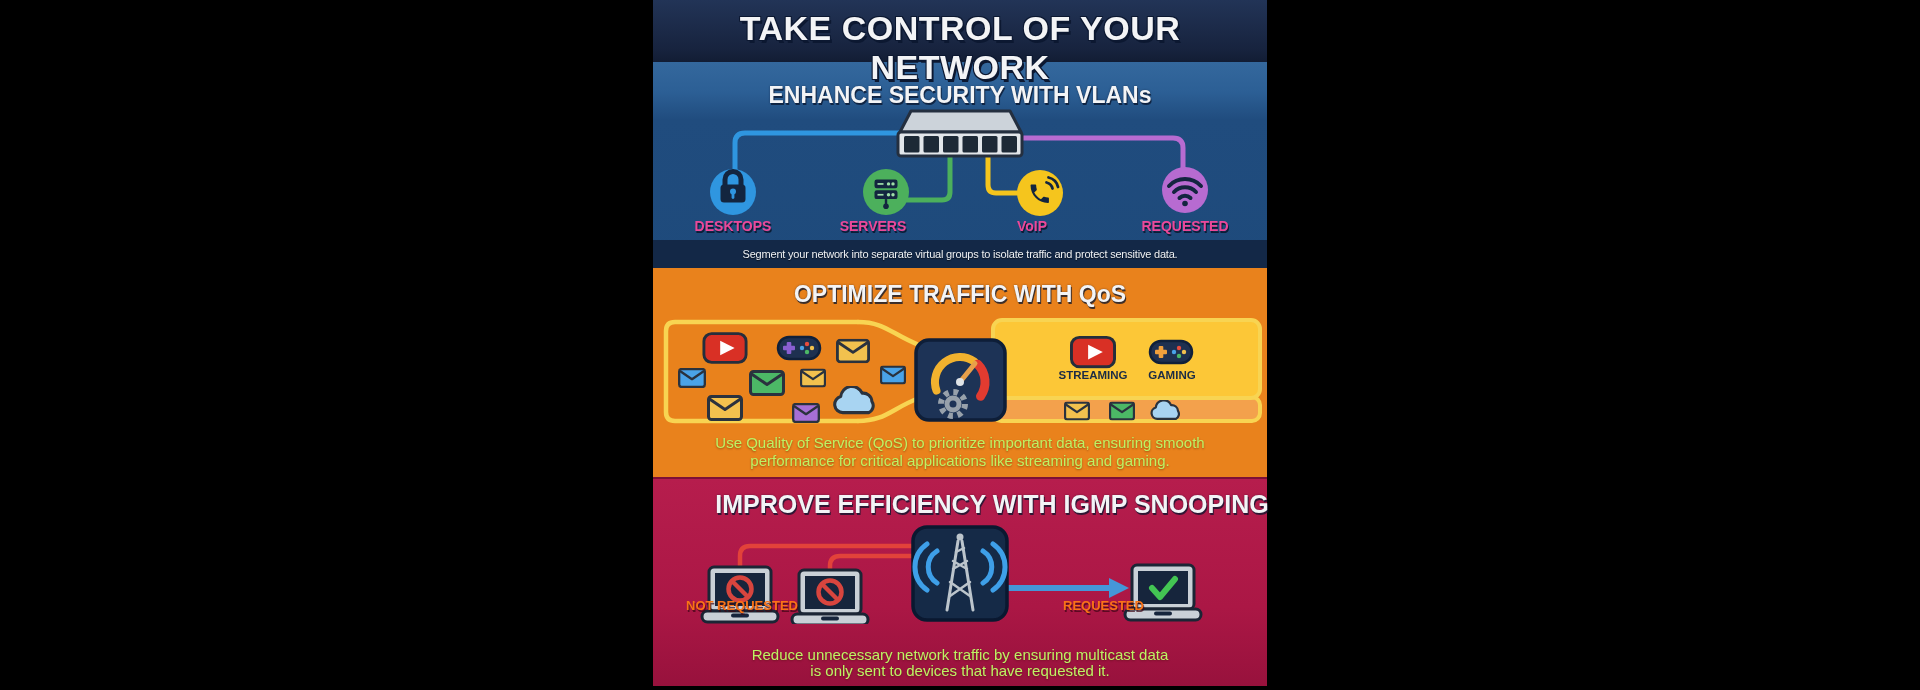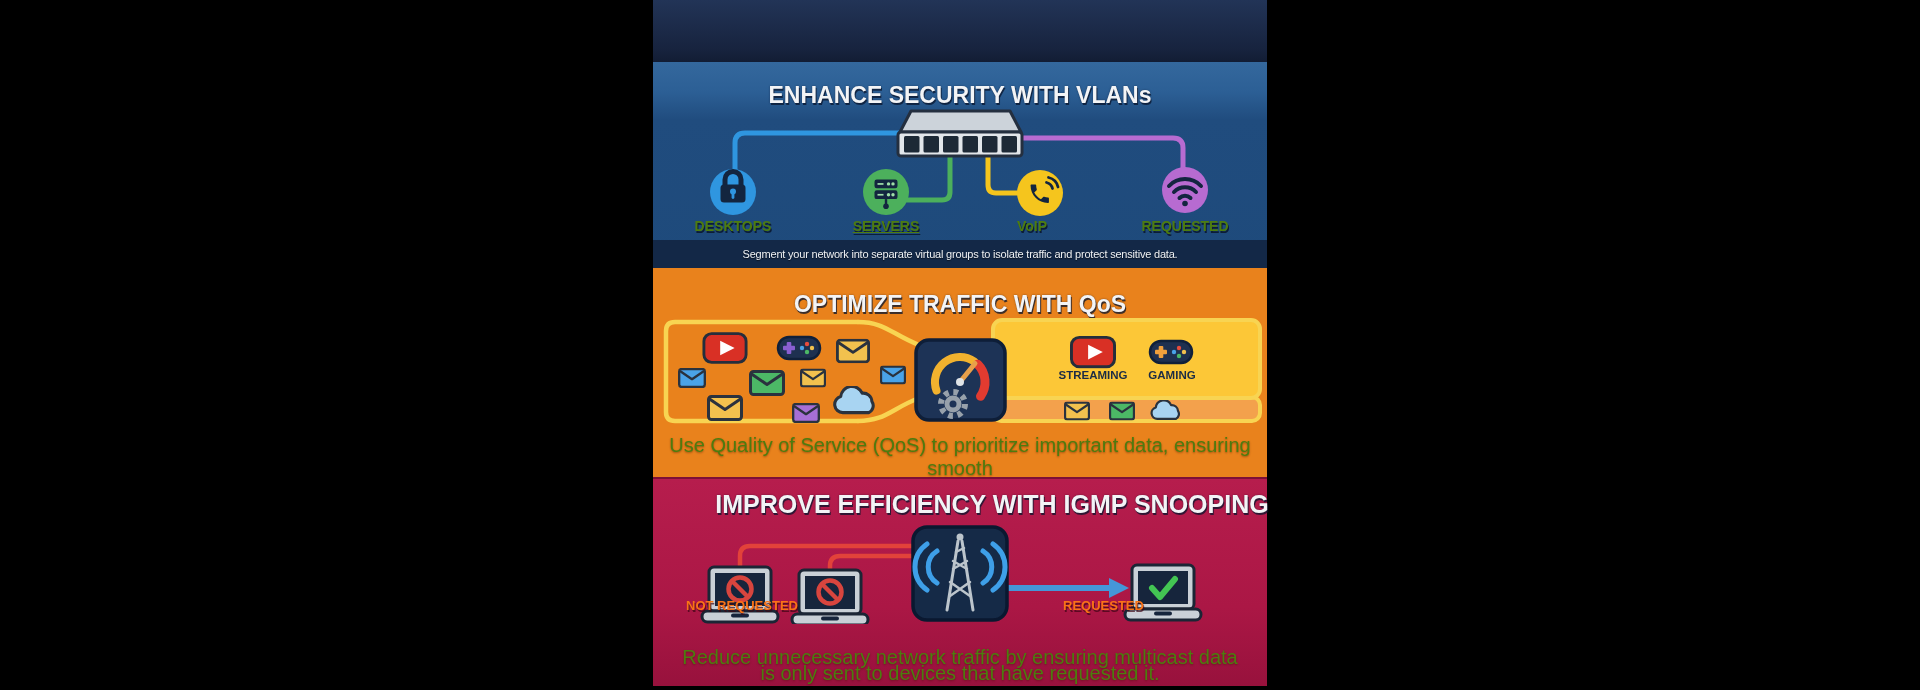--- a/index.html
+++ b/index.html
@@ -18,48 +18,49 @@
   .sec-igmp{left:0;top:477px;width:614px;height:213px;border-top:2px solid #7d1036;
             background:linear-gradient(#b61d4d,#ab1745 60%,#96113c 100%);}
   .edge-bottom{left:0;top:686px;width:614px;height:4px;background:#000;}
   
   .h-title{left:0;top:9px;width:614px;text-align:center;color:#f3f4f6;
            font-size:34px;font-weight:bold;letter-spacing:.5px;
            text-shadow:2px 3px 0 #0c1831,-1px -1px 0 #0c1831,1px -1px 0 #0c1831,-1px 1px 0 #0c1831;}
   .h-sec{width:614px;left:0;text-align:center;color:#f3f4f6;font-size:23px;font-weight:bold;
          text-shadow:1px 2px 0 rgba(10,22,45,.75),0 0 2px rgba(10,22,45,.5);}
   .h-vlan{top:71px;margin-top:11px;}
-  .h-qos{top:281px;margin-top:10px;}
+  .h-qos{top:281px;}
   .h-igmp{top:490px;font-size:25px;padding-left:32px;}
-  .caption{width:614px;left:0;text-align:center;color:#4d7c0f;font-size:20px;
+  .caption{width:614px;left:0;text-align:center;color:#bef264;font-size:15px;
            text-shadow:0 1px 2px rgba(60,20,5,.45);}
   .vlan-caption{top:0;height:28px;line-height:28px;font-size:11px;letter-spacing:-.2px;
                 color:#eef1f5;text-shadow:0 1px 1px rgba(0,0,0,.6);}
   .qos-cap1{top:434px;} .qos-cap2{top:452px;}
   .igmp-cap1{top:646px;} .igmp-cap2{top:662px;}
-  .node-label{top:218px;width:140px;text-align:center;color:#4d7c0f;font-size:14px;
+  .node-label{top:218px;width:140px;text-align:center;color:#ec4899;font-size:14px;
               font-weight:bold;text-shadow:1px 2px 0 rgba(8,18,38,.8);}
   .req-label{top:598px;width:200px;text-align:left;color:#f97316;font-size:13px;
              font-weight:bold;text-shadow:1px 2px 0 rgba(60,5,20,.7);}
   svg text{font-family:"Liberation Sans",sans-serif;}
 </style>
 </head>
 <body>
 
 <div class="stage">
   <div class="content">
 
     <div class="abs bar-title"></div>
     <div class="abs sec-vlan"></div>
     <div class="abs vlan-caption-band">
       <div class="abs caption vlan-caption">Segment your network into separate virtual groups to isolate traffic and protect sensitive data.</div>
     </div>
     <div class="abs sec-qos"></div>
     <div class="abs sec-igmp"></div>
 
+    <div class="abs h-title">TAKE CONTROL OF YOUR NETWORK</div>
     <div class="abs h-sec h-vlan">ENHANCE SECURITY WITH VLANs</div>
     <div class="abs h-sec h-qos">OPTIMIZE TRAFFIC WITH QoS</div>
     <div class="abs h-sec h-igmp">IMPROVE EFFICIENCY WITH IGMP SNOOPING</div>
 
     <svg class="abs" style="left:0;top:108px;" width="614" height="132" viewBox="0 0 614 132">
 
       <path d="M250,25 H92 Q82,25 82,35 V62" fill="none" stroke-width="5" stroke-linecap="round" stroke="#2f96e0"></path>
       <path d="M297,48 V84 Q297,92 289,92 H254" fill="none" stroke-width="5" stroke-linecap="round" stroke="#4cb05c"></path>
       <path d="M335,48 V77 Q335,85 343,85 H366" fill="none" stroke-width="5" stroke-linecap="round" stroke="#f5c51d"></path>
       <path d="M369,30 H520 Q530,30 530,40 V60" fill="none" stroke-width="5" stroke-linecap="round" stroke="#b76bd1"></path>
@@ -107,21 +108,21 @@
       <g>
         <circle cx="532" cy="82" r="23" fill="#b76bd1"></circle>
         <path d="M516,78 a22,22 0 0 1 32,0" fill="none" stroke="#13253f" stroke-width="4" stroke-linecap="round"></path>
         <path d="M521,84 a15,15 0 0 1 22,0" fill="none" stroke="#13253f" stroke-width="4" stroke-linecap="round"></path>
         <path d="M526.5,90 a8,8 0 0 1 11,0" fill="none" stroke="#13253f" stroke-width="4" stroke-linecap="round"></path>
         <circle cx="532" cy="95.5" r="2.8" fill="#13253f"></circle>
       </g>
     </svg>
 
     <div class="abs node-label" style="left:10px;">DESKTOPS</div>
-    <div class="abs node-label" style="left:163px;text-decoration:underline;">SERVERS</div>
+    <div class="abs node-label" style="left:150px;">SERVERS</div>
     <div class="abs node-label" style="left:309px;">VoIP</div>
     <div class="abs node-label" style="left:462px;">REQUESTED</div>
 
     <svg class="abs" style="left:0;top:318px;" width="614" height="115" viewBox="0 0 614 115">
       <defs>
         <symbol id="env" viewBox="0 0 36 26">
           <rect x="1.5" y="1.5" width="33" height="23" rx="3" stroke="#2a323e" stroke-width="3"></rect>
           <path d="M2.5,4 L18,14.5 L33.5,4" fill="none" stroke="#2a323e" stroke-width="3" stroke-linejoin="round"></path>
         </symbol>
         <symbol id="cloud" viewBox="0 0 44 30">
@@ -185,20 +186,21 @@
       </g>
       <text x="440" y="61" text-anchor="middle" font-size="11.5" font-weight="bold" fill="#1b2b45">STREAMING</text>
       <text x="519" y="61" text-anchor="middle" font-size="11.5" font-weight="bold" fill="#1b2b45">GAMING</text>
 
       <use href="#env" x="411" y="83.6" width="26" height="18.8" fill="#f2c14e"></use>
       <use href="#env" x="456" y="83.6" width="26" height="18.8" fill="#4cb866"></use>
       <use href="#cloud" x="497" y="82" width="32" height="21.8" fill="#a8d4f2"></use>
     </svg>
 
     <div class="abs caption qos-cap1">Use Quality of Service (QoS) to prioritize important data, ensuring smooth</div>
+    <div class="abs caption qos-cap2">performance for critical applications like streaming and gaming.</div>
 
     <svg class="abs" style="left:0;top:522px;" width="614" height="102" viewBox="0 0 614 102">
 
       <path d="M262,24 H97 Q87,24 87,34 V46" fill="none" stroke="#e2423a" stroke-width="4.5" stroke-linecap="round"></path>
       <path d="M262,34 H187 Q177,34 177,44 V50" fill="none" stroke="#e2423a" stroke-width="4.5" stroke-linecap="round"></path>
 
       <line x1="354" y1="66" x2="458" y2="66" stroke="#4596d8" stroke-width="6"></line>
       <polygon points="456,56 476,66 456,76" fill="#4596d8"></polygon>
 
       <g transform="translate(87,68)">

